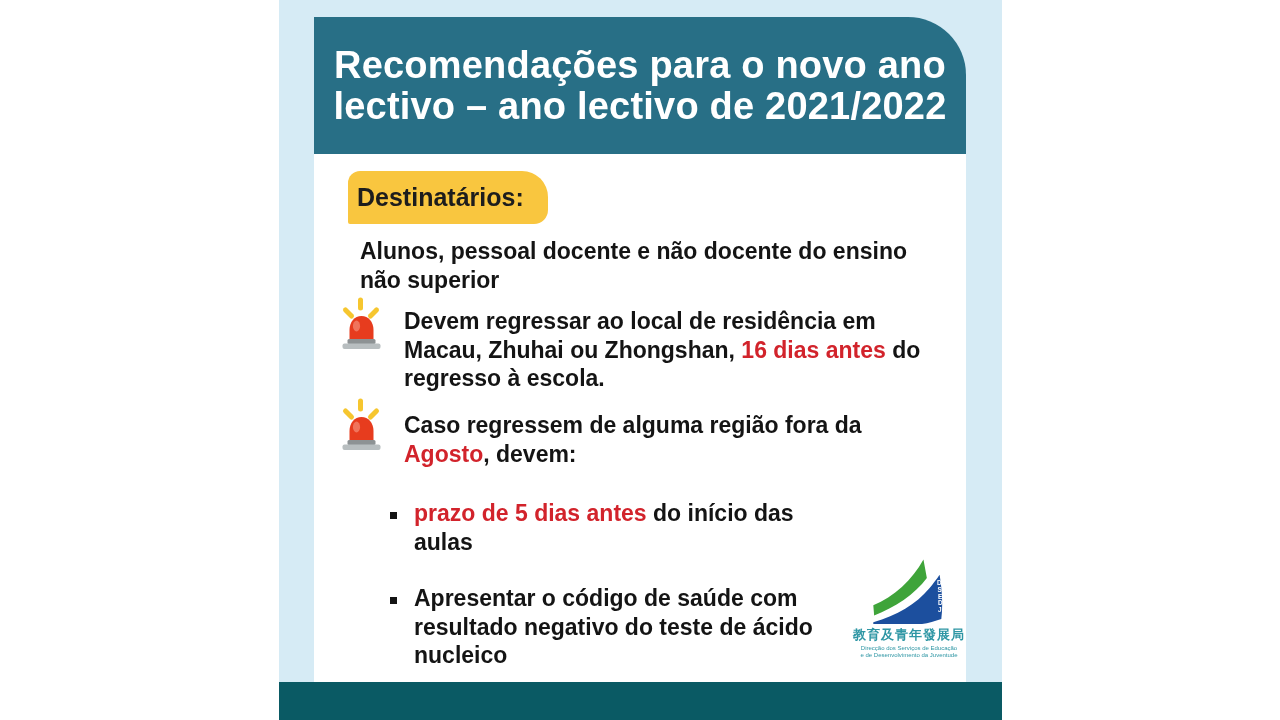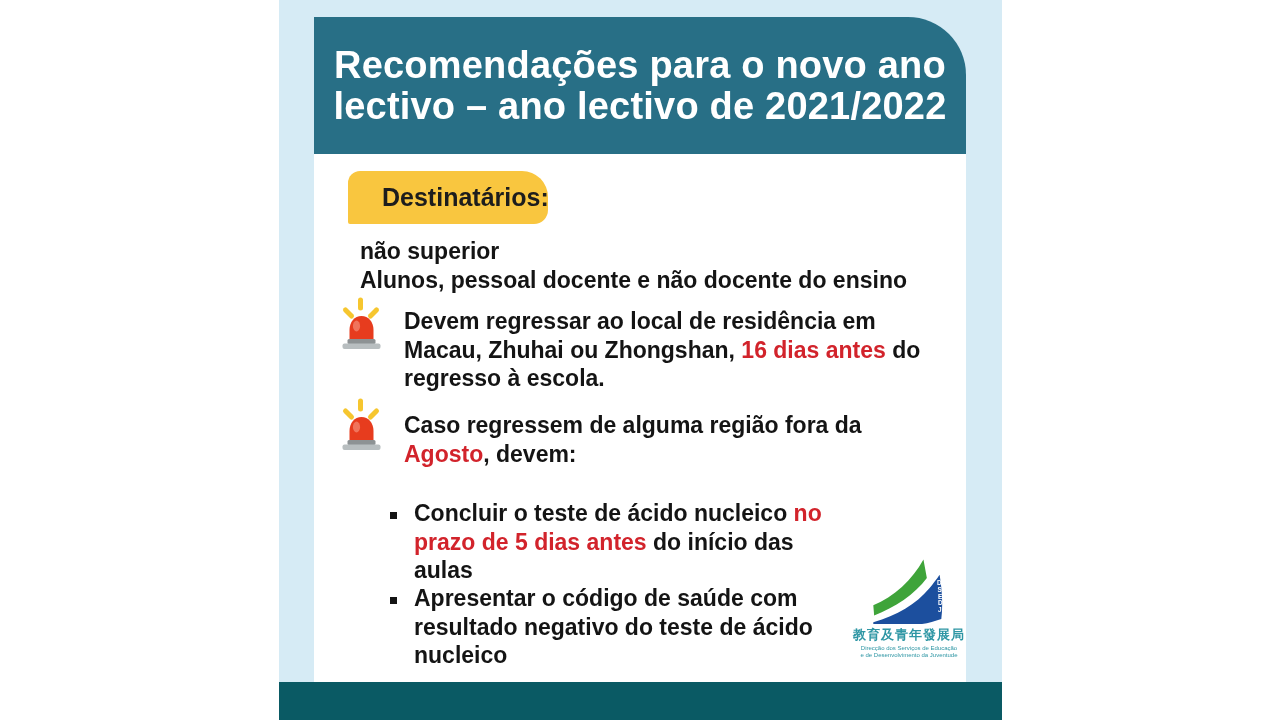--- a/index.html
+++ b/index.html
@@ -20,21 +20,21 @@
             display: flex; flex-direction: column; align-items: center; justify-content: center; }
   .title  { color: #ffffff; font-weight: bold; font-size: 38px; line-height: 41px;
             text-align: center; letter-spacing: 0.2px; }
 
   .footer { position: absolute; left: 279px; top: 682px; width: 723px; height: 38px;
             background: var(--footer_bg, #0a5a64); }
 
   .label  { position: absolute; left: 348px; top: 171px; width: 200px; height: 53px;
             background: var(--accent_yellow, #f9c63f);
             border-radius: 12px 26px 14px 2px;
-            display: flex; align-items: center; padding-left: 34px;
+            display: flex; align-items: center; padding-left: 9px;
             font-size: 25px; font-weight: bold; color: #1d1d1d; }
 
   .bodytext { font-weight: bold; font-size: 23px; line-height: 28.5px; color: #141414; }
   .red      { color: var(--accent_red, #d2232b); }
 
   .intro  { position: absolute; left: 360px; top: 237px; width: 580px; }
 
   .alert-icon   { position: absolute; width: 45px; height: 52px; }
   .alert-icon-1 { left: 339px; top: 297px; }
   .alert-icon-2 { left: 339px; top: 398px; }
@@ -68,22 +68,22 @@
         <div>Recomendações para o novo ano</div>
         <div>lectivo – ano lectivo de 2021/2022</div>
       </div>
   </div>
 
   <div class="label">
     <span>Destinatários:</span>
   </div>
 
   <div class="intro bodytext">
+      <div>Alunos, pessoal docente e não docente do ensino</div>
       <div>não superior</div>
-      <div>Alunos, pessoal docente e não docente do ensino</div>
     </div>
 
   <svg class="alert-icon alert-icon-1" viewBox="0 0 44 52">
     <line x1="6" y1="13" x2="12" y2="19" stroke="#f6c62f" stroke-width="5" stroke-linecap="round"></line>
     <line x1="21" y1="3" x2="21" y2="11" stroke="#f6c62f" stroke-width="5" stroke-linecap="round"></line>
     <line x1="37" y1="13" x2="31" y2="19" stroke="#f6c62f" stroke-width="5" stroke-linecap="round"></line>
     <path d="M10,43 L10,33 C10,25 15,19 22,19 C29,19 34,25 34,33 L34,43 Z" fill="#e73c1e"></path>
     <ellipse cx="17" cy="29" rx="3.6" ry="5.4" fill="#f0745c"></ellipse>
     <rect x="8" y="42" width="28" height="5" rx="1.5" fill="#8d9294"></rect>
     <rect x="3" y="46.5" width="38" height="5.5" rx="2" fill="#b8bec0"></rect>
@@ -103,21 +103,20 @@
     <rect x="8" y="42" width="28" height="5" rx="1.5" fill="#8d9294"></rect>
     <rect x="3" y="46.5" width="38" height="5.5" rx="2" fill="#b8bec0"></rect>
   </svg>
   <div class="alert-text-2 bodytext">
       <div><span>Caso regressem de alguma região fora da</span></div>
       <div><span class="red">Agosto</span><span>, devem:</span></div>
     </div>
 
   <div class="sub-marker sub-marker-1"></div>
   <div class="sub-text-1 bodytext">
-      <div><span>Concluir o teste de ácido nucleico </span><span class="red">no</span></div>
       <div><span class="red">prazo de 5 dias antes</span><span> do início das</span></div>
       <div><span>aulas</span></div>
     </div>
 
   <div class="sub-marker sub-marker-2"></div>
   <div class="sub-text-2 bodytext">
       <div><span>Apresentar o código de saúde com</span></div>
       <div><span>resultado negativo do teste de ácido</span></div>
       <div><span>nucleico</span></div>
     </div>

